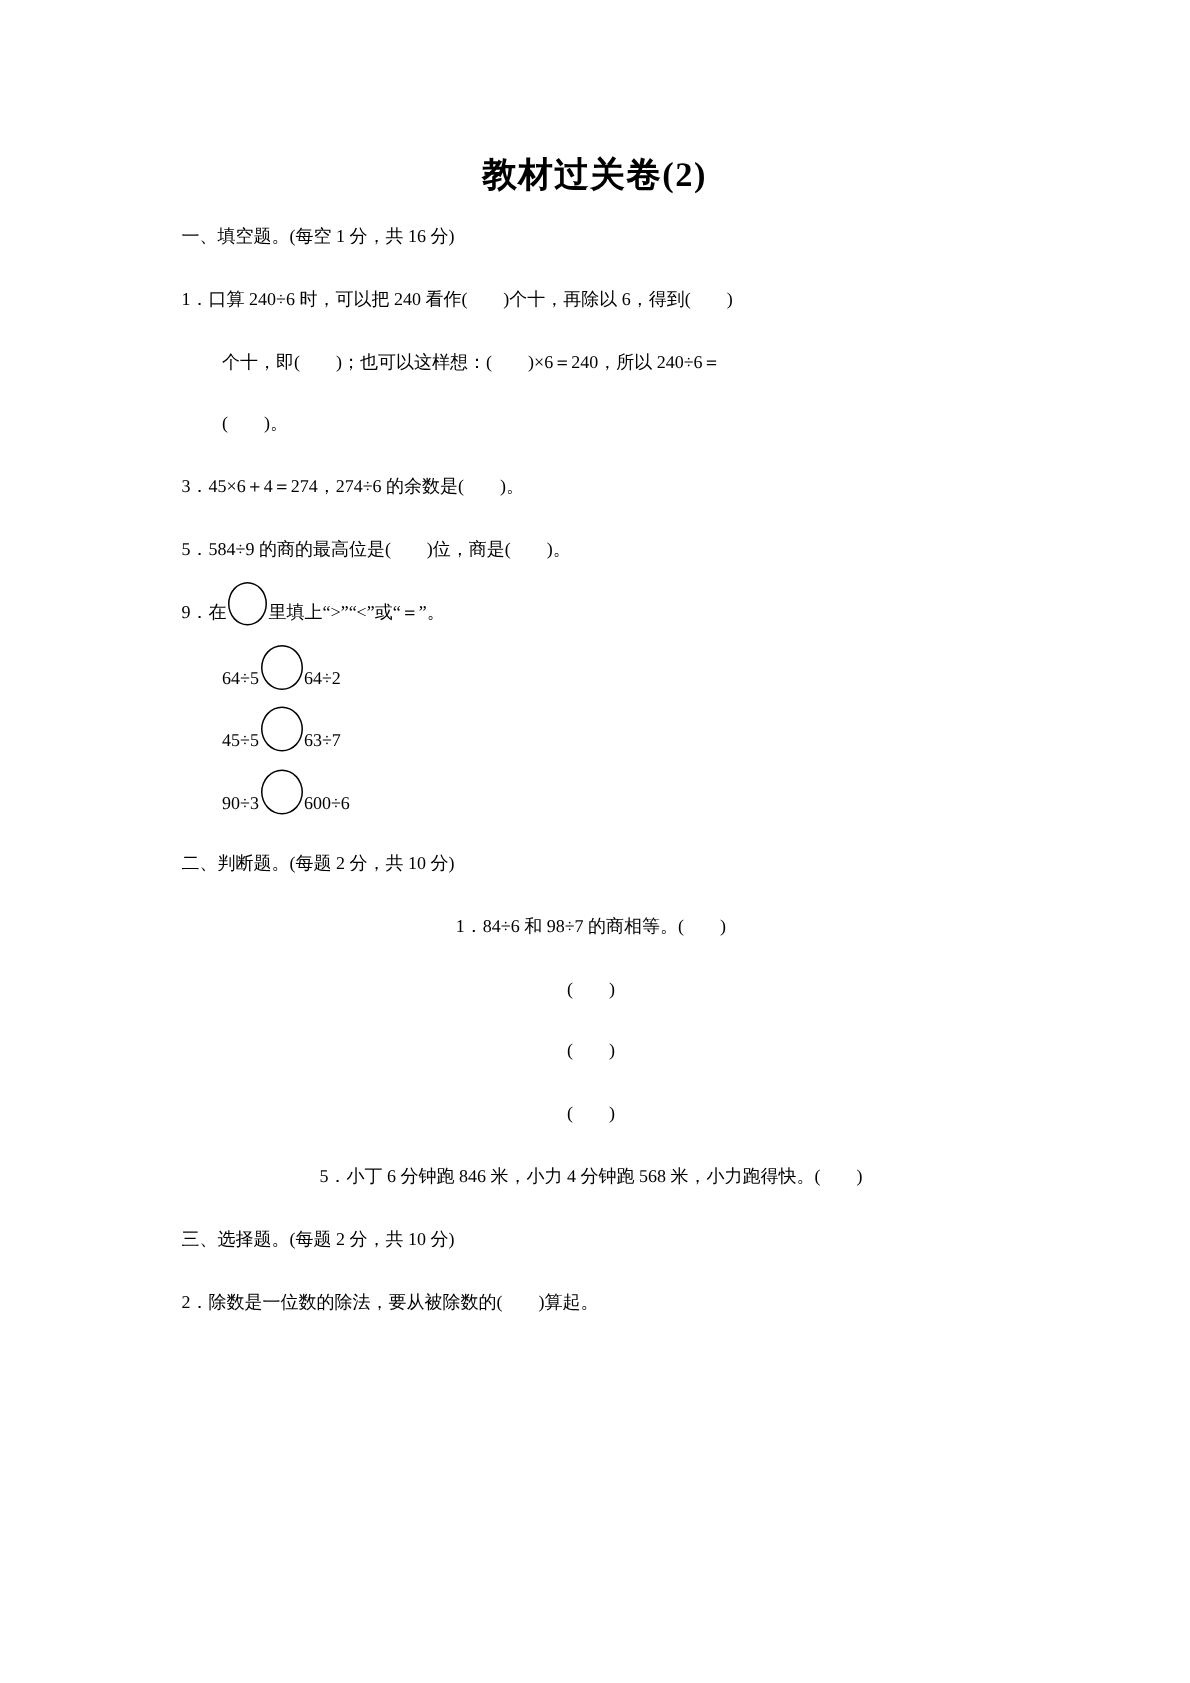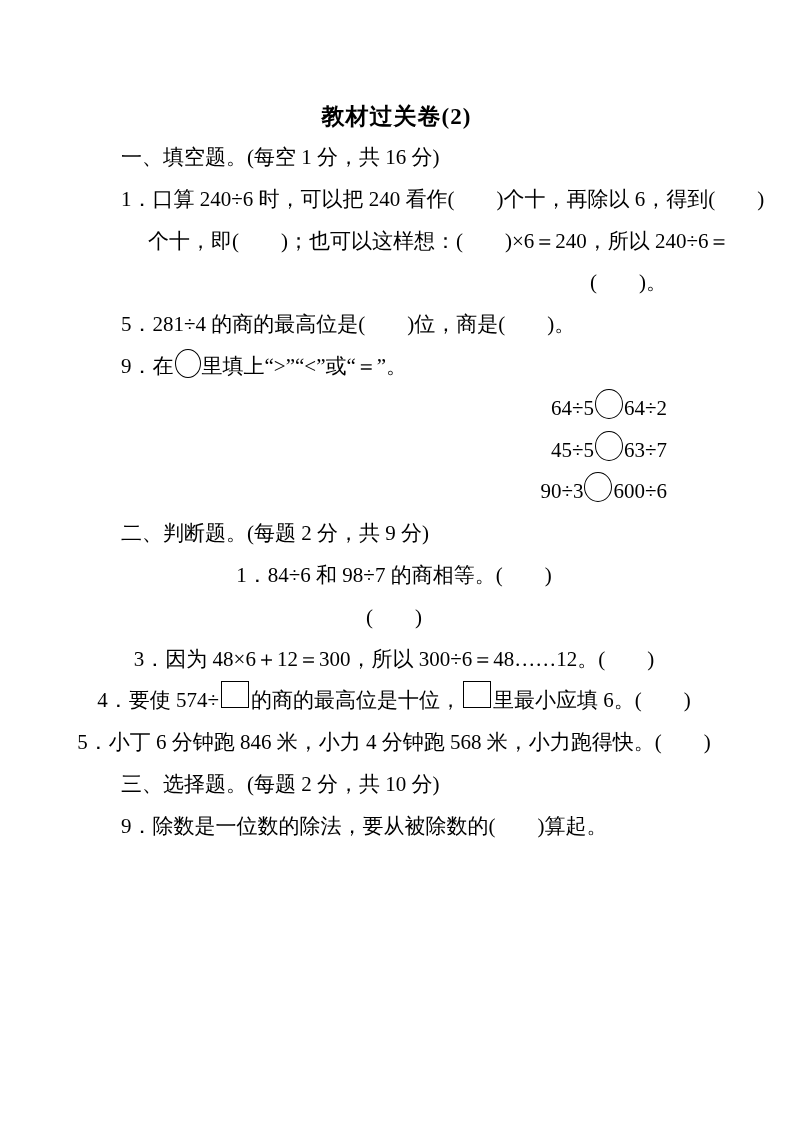--- a/index.html
+++ b/index.html
@@ -8,24 +8,24 @@
     background: #ffffff; color: #000000;
     font-family: "Liberation Serif", "DejaVu Serif", serif;
   }
   .page { position: relative; width: 793px; height: 898px; background: #fff; overflow: hidden; }
   .doc-title {
     position: absolute; top: 101px; left: 0; width: 100%;
     text-align: center; font-size: 23px; font-weight: bold; letter-spacing: 1px;
   }
   .content {
     position: absolute; top: 137px; left: 121px; width: 546px;
-    font-size: 21px; line-height: 41.8px;
+    font-size: 12px; line-height: 41.8px;
   }
   .line { white-space: nowrap; height: 41.8px; }
-  .indent { padding-left: 27px; text-align: right; }
+  .indent { padding-left: 27px; }
   .judge { display: flex; justify-content: center; }
   .box {
     display: inline-block; width: 26px; height: 25px;
     border: 1.5px solid #000; vertical-align: -1px; margin: 0 2px;
   }
   .circle {
     display: inline-block; width: 26px; height: 28px;
     border: 1.3px solid #000; border-radius: 50%;
     vertical-align: -4px; margin: 0 1px;
   }
@@ -38,50 +38,49 @@
   <div class="doc-title">教材过关卷(2)</div>
 
   <div class="content">
 
     <div class="line">一、填空题。(每空 1 分，共 16 分)</div>
 
     <div class="line">1．口算 240÷6 时，可以把 240 看作(　　)个十，再除以 6，得到(　　)</div>
     <div class="line indent">个十，即(　　)；也可以这样想：(　　)×6＝240，所以 240÷6＝</div>
     <div class="line indent">(　　)。</div>
 
+    <div class="line">3．45×6＋4＝274，274÷6 的余数是(　　)。</div>
 
 
-    <div class="line">5．281÷4 的商的最高位是(　　)位，商是(　　)。</div>
+    <div class="line">5．584÷9 的商的最高位是(　　)位，商是(　　)。</div>
 
     <div class="line"><span>9．在</span><span class="circle header-circle"></span><span>里填上“&gt;”“&lt;”或“＝”。</span></div>
 
     <div class="line indent"><span>64÷5</span><span class="circle"></span><span>64÷2</span></div>
     <div class="line indent"><span>45÷5</span><span class="circle"></span><span>63÷7</span></div>
     <div class="line indent"><span>90÷3</span><span class="circle"></span><span>600÷6</span></div>
 
-    <div class="line">二、判断题。(每题 2 分，共 9 分)</div>
+    <div class="line">二、判断题。(每题 2 分，共 10 分)</div>
 
     <div class="line judge">
         <span>1．84÷6 和 98÷7 的商相等。</span>
         <span>(　　)</span>
       </div>
     <div class="line judge">
         <span>(　　)</span>
       </div>
     <div class="line judge">
-        <span>3．因为 48×6＋12＝300，所以 300÷6＝48……12。</span>
         <span>(　　)</span>
       </div>
 
     <div class="line judge">
-        <span><span>4．要使 574÷</span><span class="box"></span><span>的商的最高位是十位，</span><span class="box"></span><span>里最小应填 6。</span></span>
         <span>(　　)</span>
       </div>
 
     <div class="line judge">
         <span>5．小丁 6 分钟跑 846 米，小力 4 分钟跑 568 米，小力跑得快。</span>
         <span>(　　)</span>
       </div>
 
     <div class="line">三、选择题。(每题 2 分，共 10 分)</div>
-    <div class="line">9．除数是一位数的除法，要从被除数的(　　)算起。</div>
+    <div class="line">2．除数是一位数的除法，要从被除数的(　　)算起。</div>
   </div>
 </div>
 
 </body></html>

